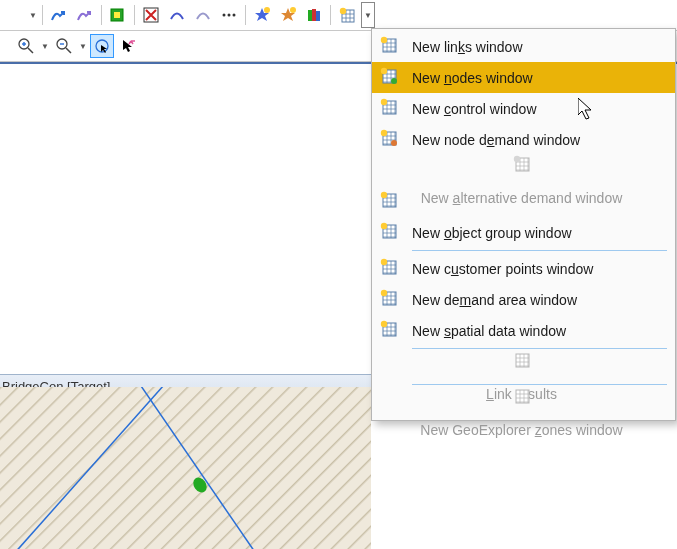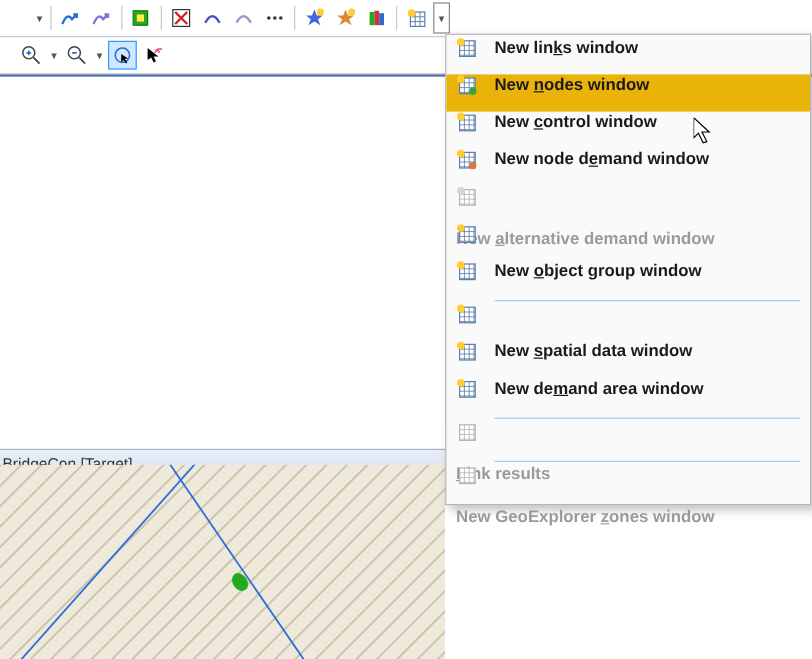--- a/index.html
+++ b/index.html
@@ -99,25 +99,25 @@
     left: 371px;
     top: 28px;
     width: 303px;
     background: #fafafa;
     border: 1px solid #b5b5b5;
     box-shadow: 4px 4px 8px rgba(0,0,0,0.25);
     padding: 2px 0;
   }
   .menu-item {
     display: flex;
+    align-items: center;
     height: 31px;
     padding: 0 12px 0 8px;
     gap: 14px;
     color: #1a1a1a;
-    font-weight: bold;
   }
   .menu-item.highlight {
     background: #eab308;
   }
   .menu-item.disabled {
     color: #9a9a9a;
     flex-direction: column;
   }
   .menu-icon {
     width: 18px;
@@ -332,36 +332,37 @@
   </svg></span>
       <span class="menu-label">New <span class="accel">o</span>bject group window</span>
     </div>
     <div class="menu-sep"></div>
     <div class="menu-item">
       <span><svg class="menu-icon" viewBox="0 0 18 18">
     <rect x="3" y="3" width="13" height="13" fill="#fff" stroke="#5a7fa8"></rect>
     <path d="M3 7 h13 M3 11 h13 M3 15 h13 M7 3 v13 M11 3 v13 M15 3 v13" stroke="#5a7fa8" stroke-width="0.7"></path>
     <circle cx="4" cy="4" r="3.2" fill="#ffcc33"></circle>
   </svg></span>
+      <span class="menu-label">New c<span class="accel">u</span>stomer points window</span>
+    </div>
+    <div class="menu-item">
+      <span><svg class="menu-icon" viewBox="0 0 18 18">
+    <rect x="3" y="3" width="13" height="13" fill="#fff" stroke="#5a7fa8"></rect>
+    <path d="M3 7 h13 M3 11 h13 M3 15 h13 M7 3 v13 M11 3 v13 M15 3 v13" stroke="#5a7fa8" stroke-width="0.7"></path>
+    <circle cx="4" cy="4" r="3.2" fill="#ffcc33"></circle>
+  </svg></span>
+      <span class="menu-label">New de<span class="accel">m</span>and area window</span>
     </div>
     <div class="menu-item">
       <span><svg class="menu-icon" viewBox="0 0 18 18">
     <rect x="3" y="3" width="13" height="13" fill="#fff" stroke="#5a7fa8"></rect>
     <path d="M3 7 h13 M3 11 h13 M3 15 h13 M7 3 v13 M11 3 v13 M15 3 v13" stroke="#5a7fa8" stroke-width="0.7"></path>
     <circle cx="4" cy="4" r="3.2" fill="#ffcc33"></circle>
   </svg></span>
       <span class="menu-label">New <span class="accel">s</span>patial data window</span>
-    </div>
-    <div class="menu-item">
-      <span><svg class="menu-icon" viewBox="0 0 18 18">
-    <rect x="3" y="3" width="13" height="13" fill="#fff" stroke="#5a7fa8"></rect>
-    <path d="M3 7 h13 M3 11 h13 M3 15 h13 M7 3 v13 M11 3 v13 M15 3 v13" stroke="#5a7fa8" stroke-width="0.7"></path>
-    <circle cx="4" cy="4" r="3.2" fill="#ffcc33"></circle>
-  </svg></span>
-      <span class="menu-label">New de<span class="accel">m</span>and area window</span>
     </div>
     <div class="menu-sep"></div>
     <div class="menu-item disabled">
       <span><svg class="menu-icon" viewBox="0 0 18 18">
     <rect x="3" y="3" width="13" height="13" fill="#fff" stroke="#b5b5b5"></rect>
     <path d="M3 7 h13 M3 11 h13 M3 15 h13 M7 3 v13 M11 3 v13 M15 3 v13" stroke="#b5b5b5" stroke-width="0.7"></path>
 
   </svg></span>
       <span class="menu-label"><span class="accel">L</span>ink results</span>
     </div>

